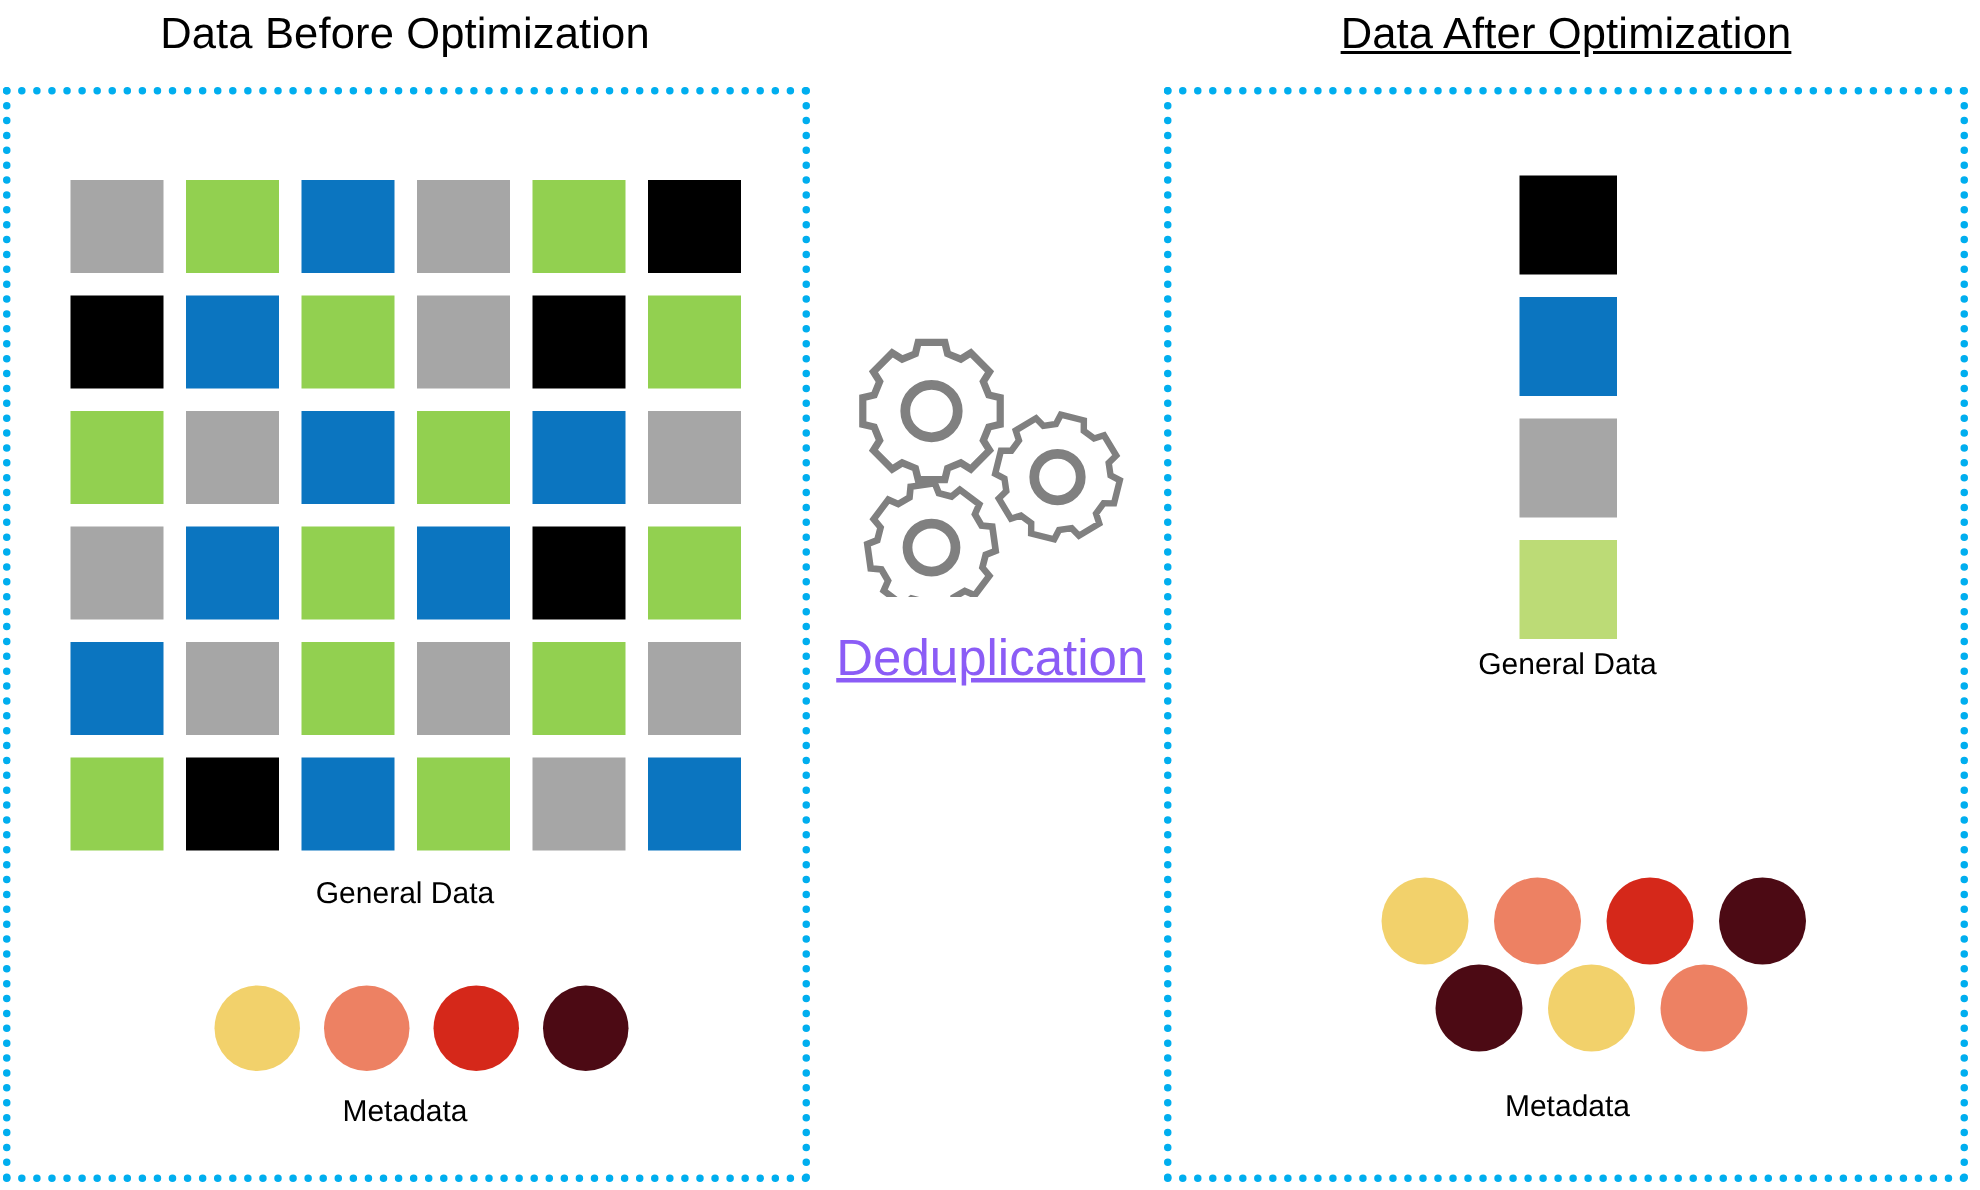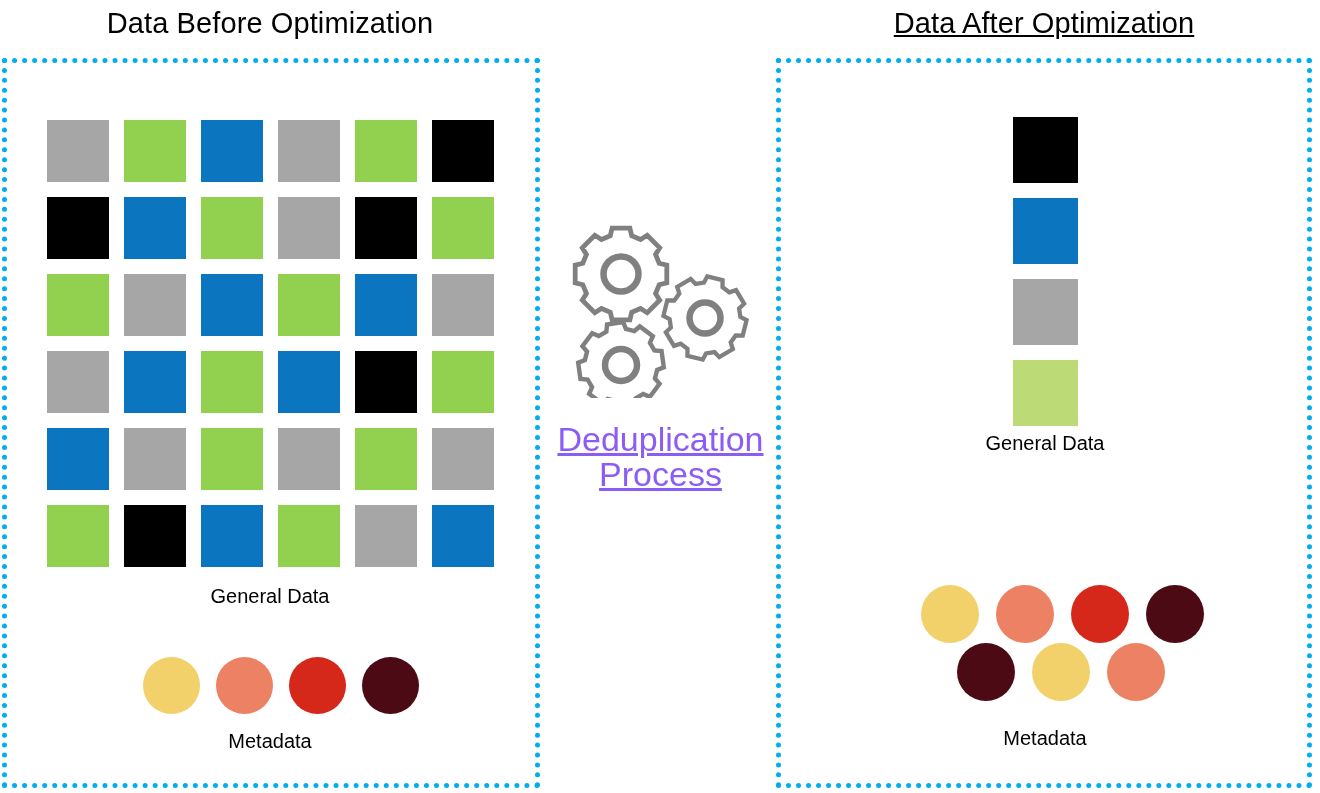--- a/index.html
+++ b/index.html
@@ -212,21 +212,20 @@
                    L -61.9,1.4 L -51.6,-1.1 L -46.7,-13.0 L -52.3,-22.0
                    L -35.4,-38.9 L -26.4,-33.3 L -14.5,-38.2 Z" transform="rotate(-8) scale(0.68) translate(0,-13.4)"></path>
           <circle cx="0" cy="0" r="16"></circle>
         </g>
       </g>
     </svg>
   </div>
 
   <div id="process-label">
     <span>Deduplication</span>
-    <span>Process</span>
   </div>
 
   <div class="panel" id="panel-after"></div>
 
   <div id="grid-after">
       <div class="sq" style="background: rgb(0, 0, 0);"></div>
       <div class="sq" style="background: rgb(11, 117, 192);"></div>
       <div class="sq" style="background: rgb(166, 166, 166);"></div>
       <div class="sq" style="background: rgb(188, 219, 118);"></div>
     </div>

